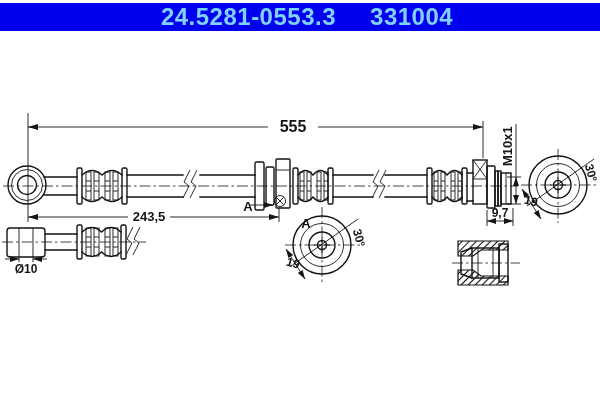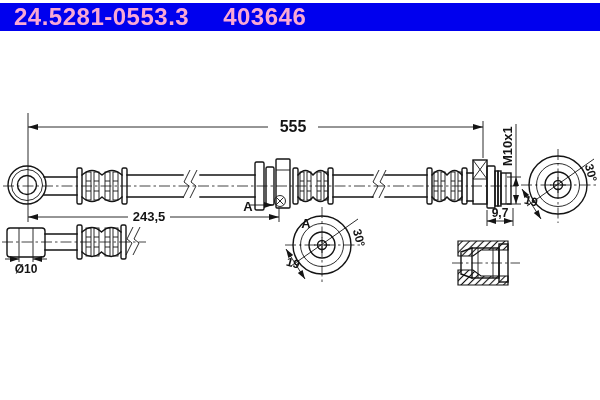--- a/index.html
+++ b/index.html
@@ -2,41 +2,41 @@
 <html><head>
 <meta charset="utf-8">
 <style>
   html,body { margin:0; padding:0; background:#ffffff; }
   #stage {
     position:relative; width:600px; height:400px; background:#ffffff;
     font-family:"Liberation Sans", sans-serif; overflow:hidden;
   }
   #header-bar {
     position:absolute; left:0; top:3px; width:600px; height:28px;
-    background:#0000EE; color:#f9a8d4;
-    display:flex; align-items:center; gap:34px;
+    background:#0000EE; color:#7dd3fc;
+    display:flex; align-items:center; justify-content:center; gap:34px;
     font-weight:bold; font-size:24px; letter-spacing:0.5px; padding-left:14px;
     box-sizing:border-box;
   }
   #drawing { position:absolute; left:0; top:0; }
   .ln  { stroke:#141414; fill:none; stroke-width:1.4; stroke-linecap:square; }
   .lt  { stroke:#141414; fill:none; stroke-width:0.9; }
   .cl  { stroke:#141414; fill:none; stroke-width:0.8; stroke-dasharray:11 3 2.5 3; }
   .ar  { fill:#141414; stroke:none; }
   .txt { font-family:"Liberation Sans", sans-serif; font-weight:bold; fill:#141414; stroke:none; }
   .t12 { font-size:12px; } .t13 { font-size:13px; } .t16 { font-size:16px; }
 </style>
 </head>
 <body>
 
 <div id="stage">
 
   <div id="header-bar">
     <span>24.5281-0553.3</span>
-    <span>403646</span>
+    <span>331004</span>
   </div>
 
   <svg id="drawing" width="600" height="400" viewBox="0 0 600 400" xmlns="http://www.w3.org/2000/svg">
 
     <defs>
       <pattern id="hatch" patternUnits="userSpaceOnUse" width="5" height="5" patternTransform="rotate(45)">
         <line x1="2.5" y1="0" x2="2.5" y2="5" stroke="#141414" stroke-width="1.1"></line>
       </pattern>
     </defs>
 

